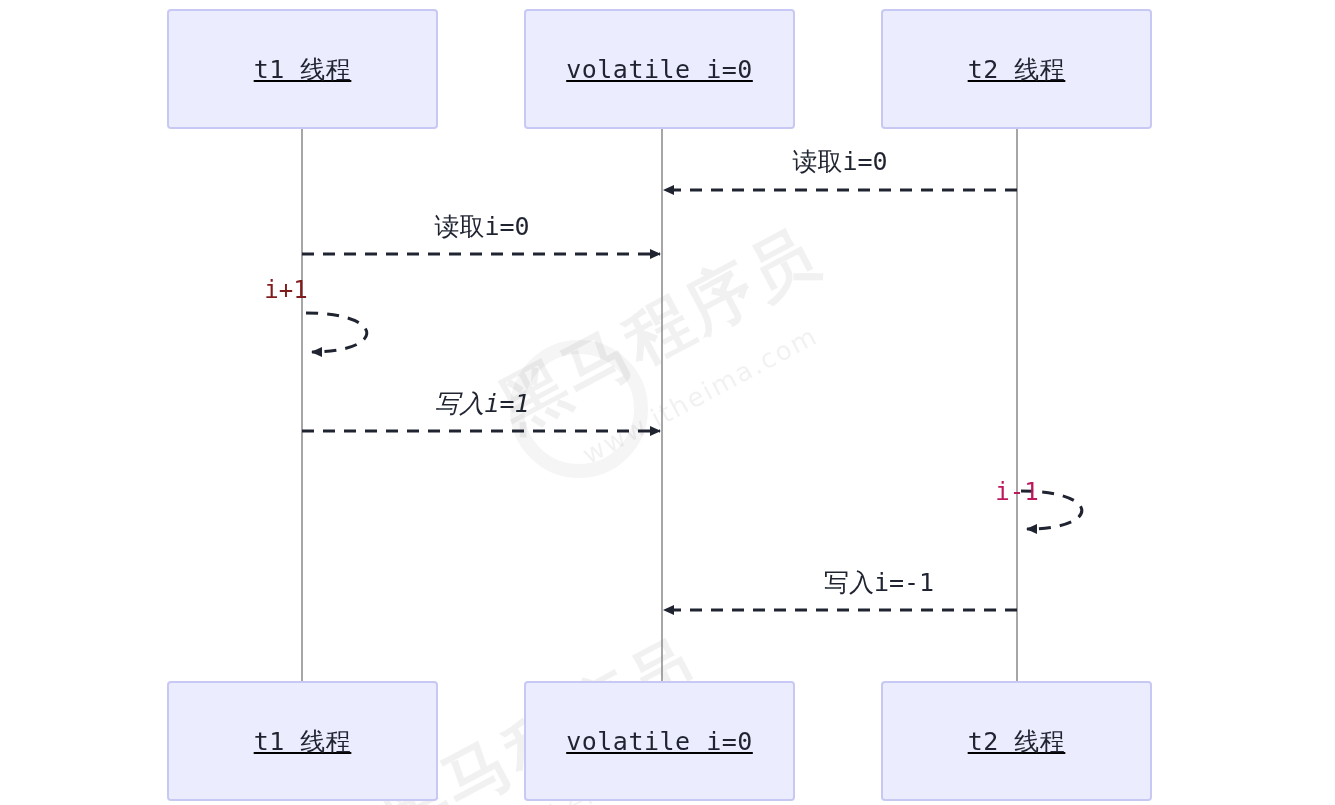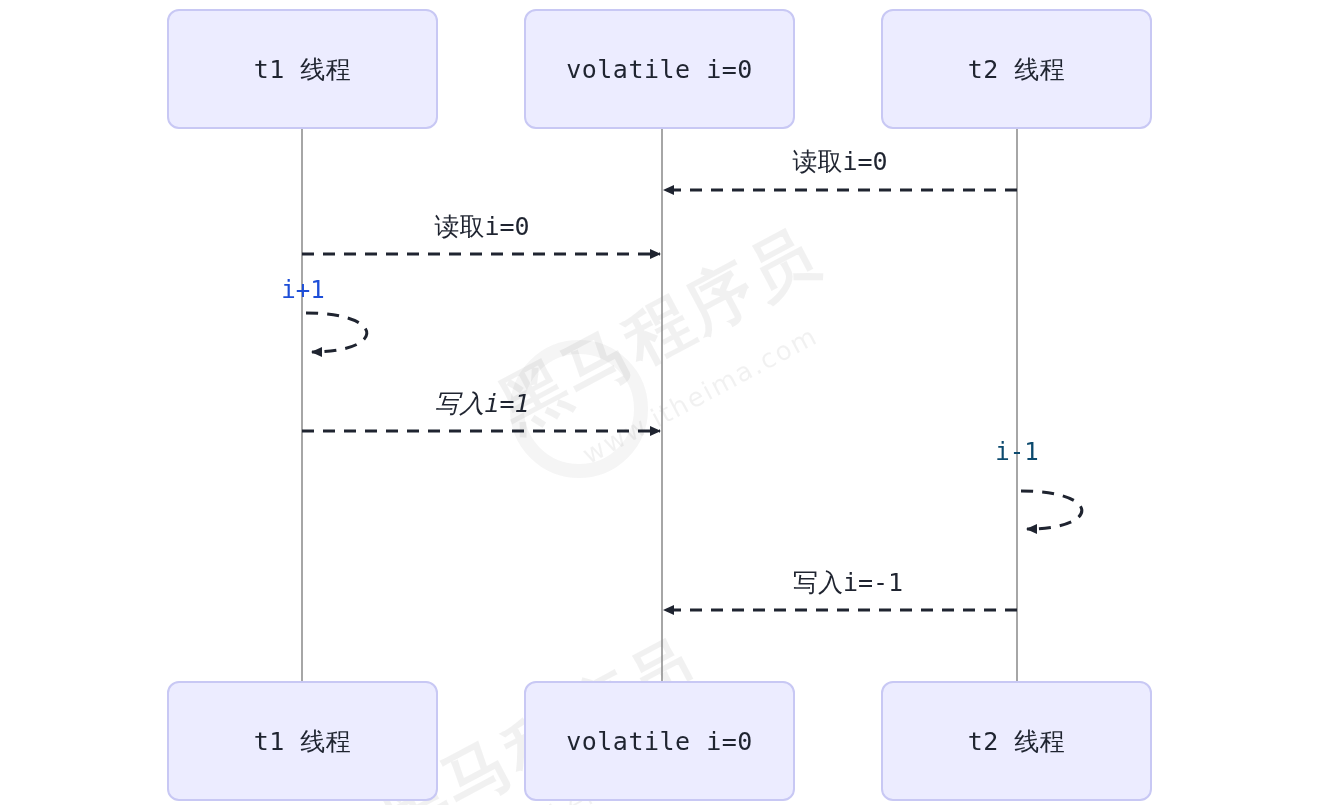--- a/index.html
+++ b/index.html
@@ -23,24 +23,25 @@
     left: 0;
     top: 0;
     width: 1335px;
     height: 805px;
   }
   .participant-box {
     position: absolute;
     box-sizing: border-box;
     background: #ECECFF;
     border: 2px solid #1d4ed8;
-    border-radius: 12px;
+    border-radius: 4px;
     display: flex;
     align-items: center;
     justify-content: center;
+    text-decoration: underline;
   }
   .participant-label {
     font-family: "DejaVu Sans Mono", "Liberation Mono", monospace;
     font-size: 25px;
     color: #1f2430;
     letter-spacing: 0.5px;
     white-space: nowrap;
   }
   .msg-label {
     position: absolute;
@@ -143,18 +144,18 @@
       </div>
       <div class="participant-box" style="left: 881px; top: 681px; width: 271px; height: 120px; background: rgb(236, 236, 255); border-color: rgb(200, 200, 244);">
         <span class="participant-label" style="color: rgb(31, 36, 48);">t2 线程</span>
       </div>
     </div>
 
   <div id="labels-layer">
       <div class="msg-label" style="left: 840px; top: 178px; color: rgb(31, 36, 48);">读取i=0</div>
       <div class="msg-label" style="left: 482px; top: 243px; color: rgb(31, 36, 48);">读取i=0</div>
       <div class="msg-label" style="left: 482px; top: 420px; color: rgb(31, 36, 48); font-style: italic;">写入i=1</div>
-      <div class="msg-label" style="left: 848px; top: 599px; color: rgb(31, 36, 48);">写入i=-1</div>
-      <div class="loop-label" style="left: 303px; top: 304px; color: #1d4ed8;">i+1</div>
-      <div class="loop-label" style="left: 1017px; top: 466px; color: #0c4a6e;">i-1</div>
+      <div class="msg-label" style="left: 879px; top: 599px; color: rgb(31, 36, 48);">写入i=-1</div>
+      <div class="loop-label" style="left: 286px; top: 304px; color: #7f1d1d;">i+1</div>
+      <div class="loop-label" style="left: 1017px; top: 506px; color: #be185d;">i-1</div>
     </div>
 
 </div>
 
 </body></html>

